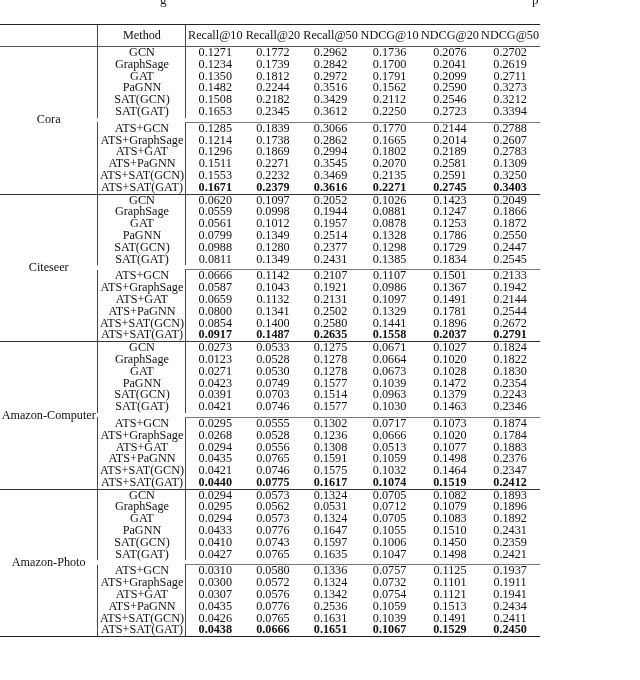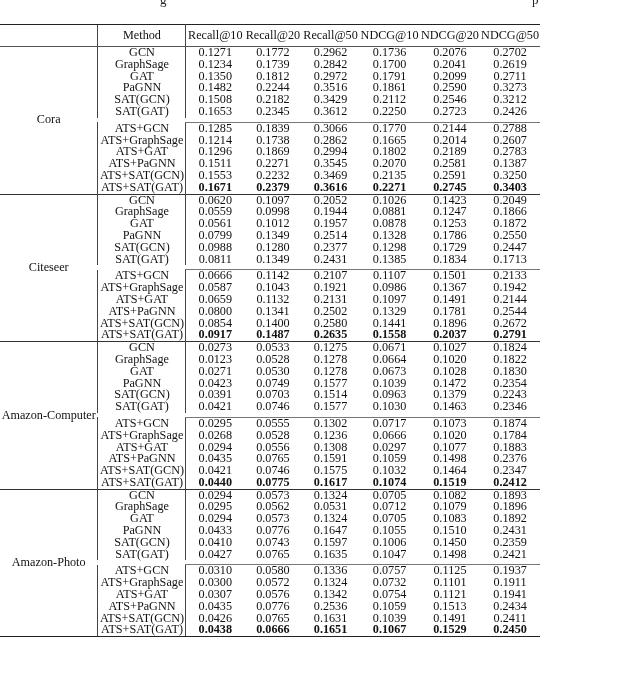--- a/index.html
+++ b/index.html
@@ -76,41 +76,41 @@
         <td class="num">0.2972</td>
         <td class="num">0.1791</td>
         <td class="num">0.2099</td>
         <td class="num last">0.2711</td>
       </tr>
       <tr>
         <td class="meth">PaGNN</td>
         <td class="num">0.1482</td>
         <td class="num">0.2244</td>
         <td class="num">0.3516</td>
-        <td class="num">0.1861</td>
+        <td class="num">0.1562</td>
         <td class="num">0.2590</td>
         <td class="num last">0.3273</td>
       </tr>
       <tr>
         <td class="meth">SAT(GCN)</td>
         <td class="num">0.1508</td>
         <td class="num">0.2182</td>
         <td class="num">0.3429</td>
         <td class="num">0.2112</td>
         <td class="num">0.2546</td>
         <td class="num last">0.3212</td>
       </tr>
       <tr>
         <td class="meth">SAT(GAT)</td>
         <td class="num">0.1653</td>
         <td class="num">0.2345</td>
         <td class="num">0.3612</td>
         <td class="num">0.2250</td>
         <td class="num">0.2723</td>
-        <td class="num last">0.2426</td>
+        <td class="num last">0.3394</td>
       </tr>
       <tr class="gap">
         <td></td>
         <td colspan="7" style="border-bottom: 1px solid rgb(119, 119, 119);"></td>
       </tr>
       <tr>
         <td class="meth">ATS+GCN</td>
         <td class="num">0.1285</td>
         <td class="num">0.1839</td>
         <td class="num">0.3066</td>
@@ -136,21 +136,21 @@
         <td class="num">0.2189</td>
         <td class="num last">0.2783</td>
       </tr>
       <tr>
         <td class="meth">ATS+PaGNN</td>
         <td class="num">0.1511</td>
         <td class="num">0.2271</td>
         <td class="num">0.3545</td>
         <td class="num">0.2070</td>
         <td class="num">0.2581</td>
-        <td class="num last">0.1387</td>
+        <td class="num last">0.1309</td>
       </tr>
       <tr>
         <td class="meth">ATS+SAT(GCN)</td>
         <td class="num">0.1553</td>
         <td class="num">0.2232</td>
         <td class="num">0.3469</td>
         <td class="num">0.2135</td>
         <td class="num">0.2591</td>
         <td class="num last">0.3250</td>
       </tr>
@@ -209,21 +209,21 @@
         <td class="num">0.1729</td>
         <td class="num last">0.2447</td>
       </tr>
       <tr>
         <td class="meth">SAT(GAT)</td>
         <td class="num">0.0811</td>
         <td class="num">0.1349</td>
         <td class="num">0.2431</td>
         <td class="num">0.1385</td>
         <td class="num">0.1834</td>
-        <td class="num last">0.1713</td>
+        <td class="num last">0.2545</td>
       </tr>
       <tr class="gap">
         <td></td>
         <td colspan="7" style="border-bottom: 1px solid rgb(119, 119, 119);"></td>
       </tr>
       <tr>
         <td class="meth">ATS+GCN</td>
         <td class="num">0.0666</td>
         <td class="num">0.1142</td>
         <td class="num">0.2107</td>
@@ -351,21 +351,21 @@
         <td class="num">0.1236</td>
         <td class="num">0.0666</td>
         <td class="num">0.1020</td>
         <td class="num last">0.1784</td>
       </tr>
       <tr>
         <td class="meth">ATS+GAT</td>
         <td class="num">0.0294</td>
         <td class="num">0.0556</td>
         <td class="num">0.1308</td>
-        <td class="num">0.0297</td>
+        <td class="num">0.0513</td>
         <td class="num">0.1077</td>
         <td class="num last">0.1883</td>
       </tr>
       <tr>
         <td class="meth">ATS+PaGNN</td>
         <td class="num">0.0435</td>
         <td class="num">0.0765</td>
         <td class="num">0.1591</td>
         <td class="num">0.1059</td>
         <td class="num">0.1498</td>

